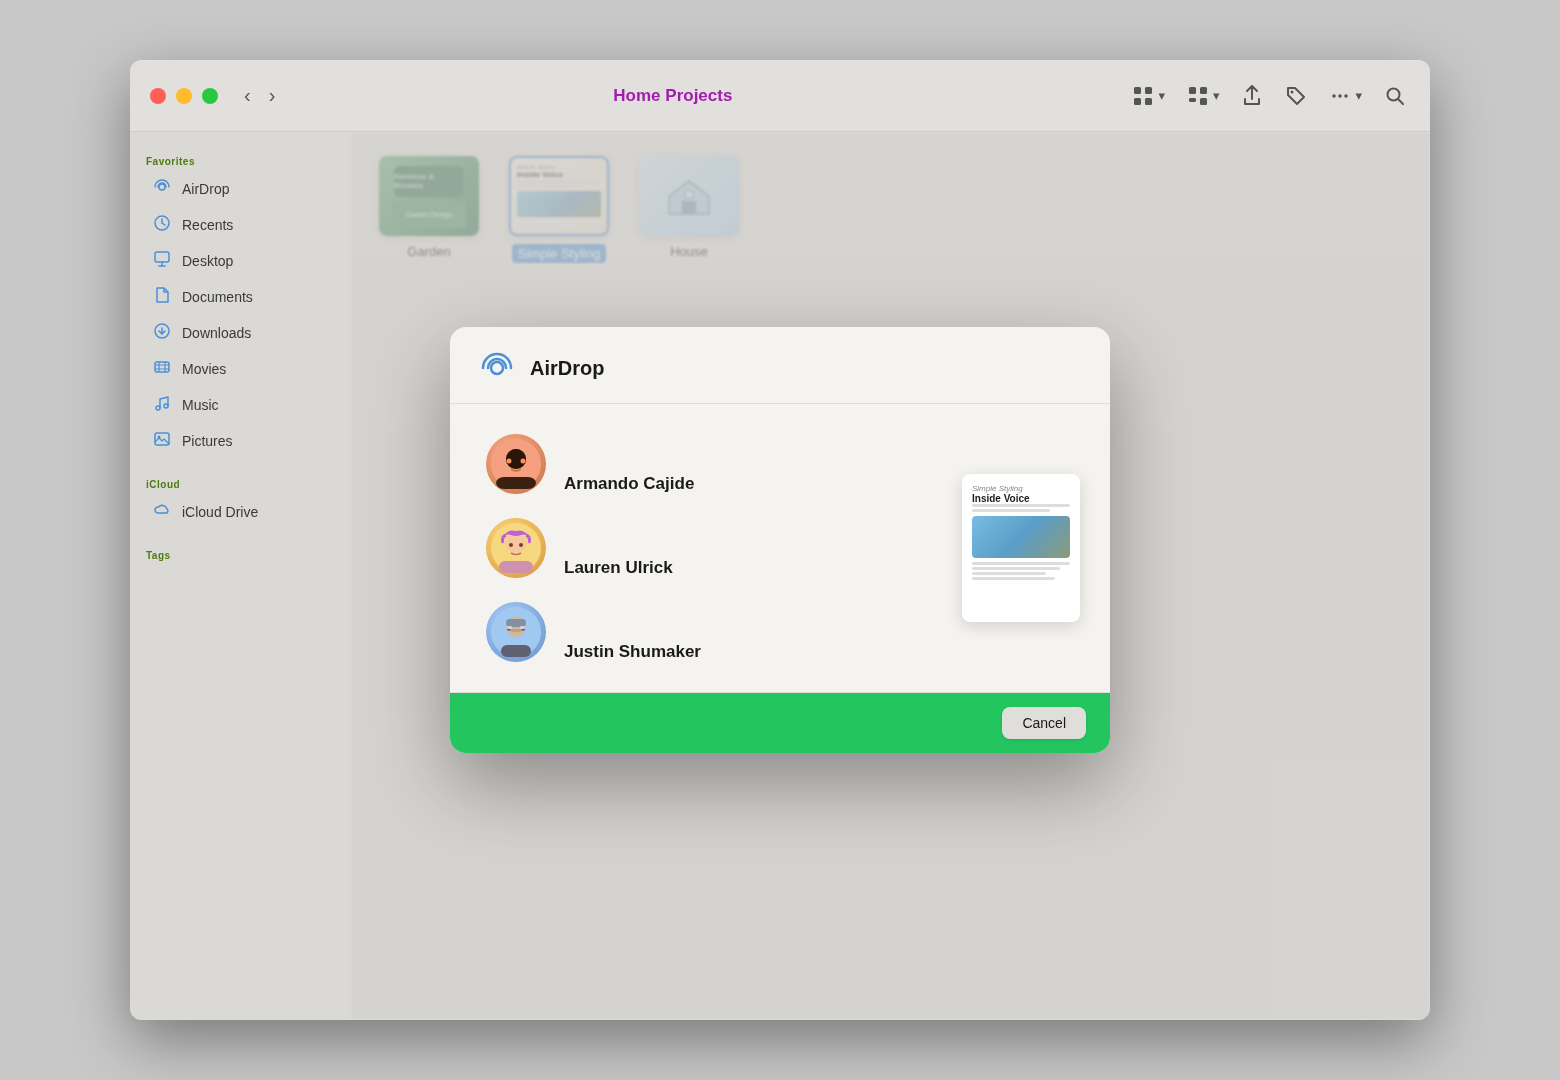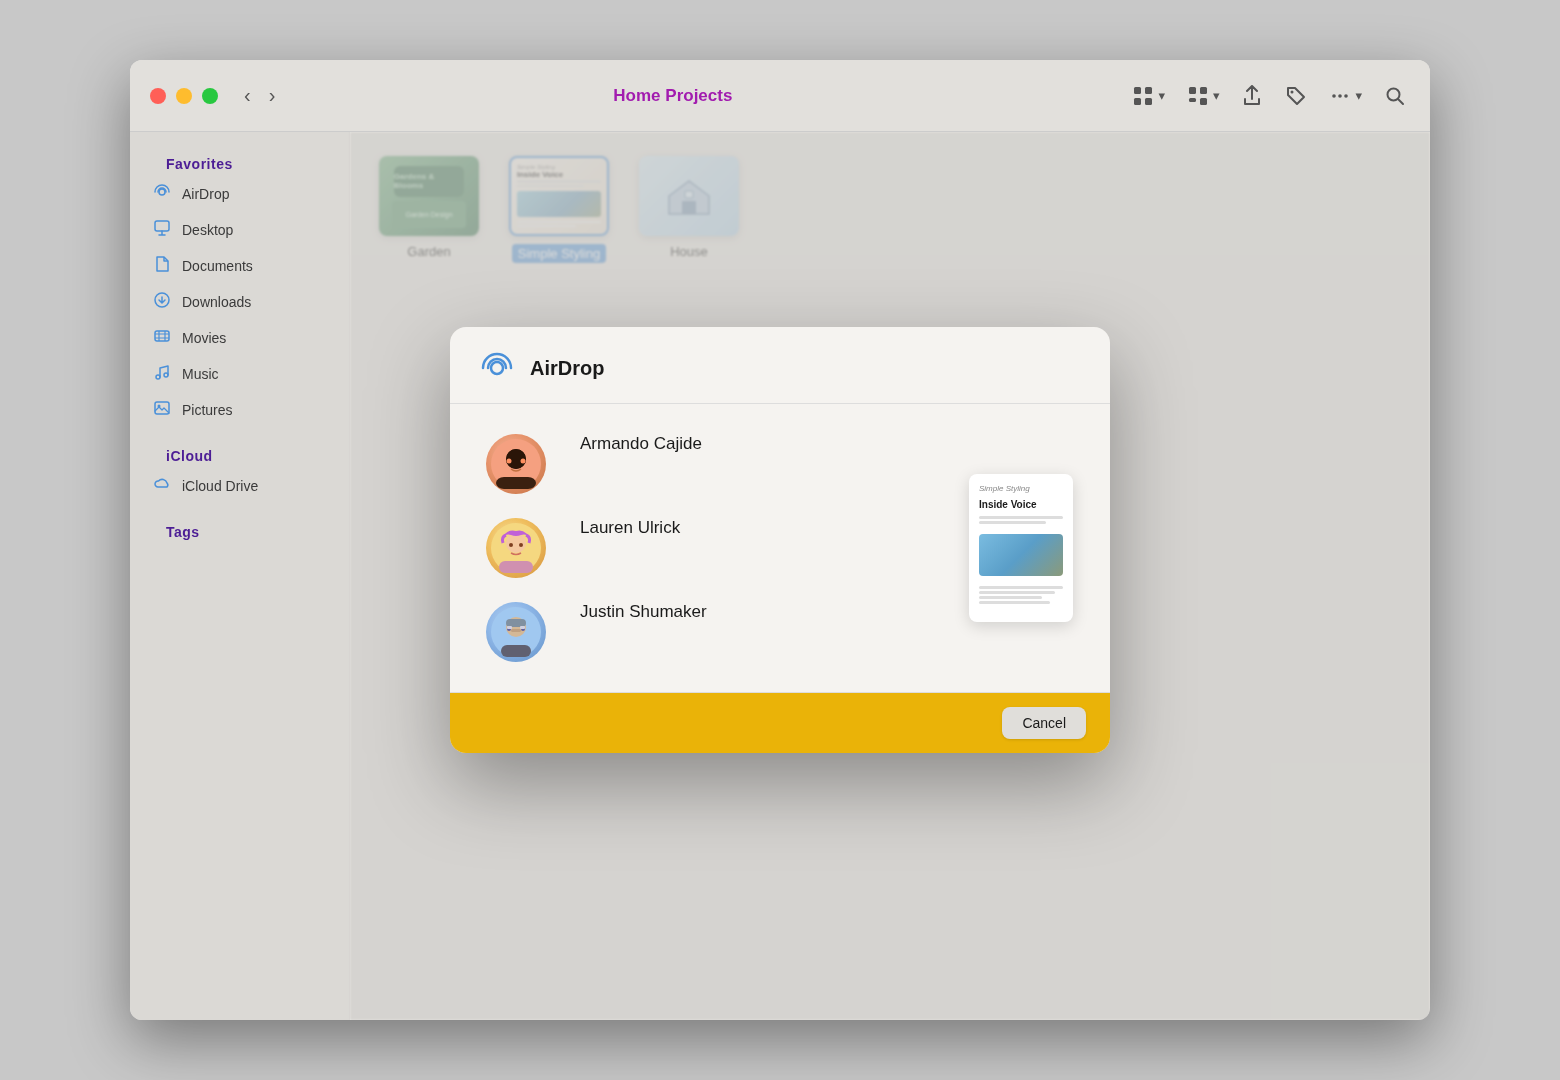--- a/index.html
+++ b/index.html
@@ -111,26 +111,25 @@
     
     .sidebar {
       width: 220px;
       background: #dbd9d5;
       padding: 16px 0;
       flex-shrink: 0;
       overflow-y: auto;
     }
 
     .sidebar-section-title {
-      font-size: 14px;
+      font-size: 10px;
       font-weight: 600;
-      color: #4c1d95;
+      color: #4d7c0f;
       padding: 8px 16px 4px 16px;
       letter-spacing: 0.5px;
-      margin-left: 20px;
     }
 
     .sidebar-item {
       display: flex;
       align-items: center;
       gap: 10px;
       padding: 7px 16px;
       cursor: pointer;
       border-radius: 7px;
       margin: 0 6px;
@@ -271,26 +270,27 @@
       position: relative;
     }
 
     .people-list {
       flex: 1;
       padding: 8px 0;
     }
 
     .person-item {
       display: flex;
-      align-items: flex-start;
-      gap: 34px;
+      align-items: flex-end;
+      gap: 18px;
       padding: 12px 28px;
       cursor: pointer;
       border-radius: 10px;
       margin: 0 8px;
+      font-weight: bold;
     }
 
     .person-avatar {
       width: 60px;
       height: 60px;
       border-radius: 50%;
       overflow: hidden;
       flex-shrink: 0;
       display: flex;
       align-items: center;
@@ -316,29 +316,28 @@
     .doc-preview {
       width: 130px;
       margin: 20px 24px 20px 0;
       flex-shrink: 0;
       display: flex;
       align-items: center;
       justify-content: center;
     }
 
     .doc-preview-inner {
-      width: 104px;
+      width: 118px;
       height: 148px;
       background: white;
       border-radius: 8px;
       box-shadow: 0 4px 16px rgba(0,0,0,0.15);
       padding: 10px;
       display: flex;
       flex-direction: column;
-      gap: 6px;
     }
 
     .doc-preview-title {
       font-size: 8px;
       color: #888;
       font-style: italic;
     }
     .doc-preview-heading {
       font-size: 10px;
       font-weight: 700;
@@ -360,21 +359,21 @@
       background: linear-gradient(135deg, #7abce0 0%, #5a9ec8 50%, #8b9a7a 100%);
       border-radius: 4px;
       margin: 4px 0;
     }
 
     .modal-footer {
       padding: 14px 24px;
       border-top: 1px solid #ddd;
       display: flex;
       justify-content: flex-end;
-      background: #eab308;
+      background: #22c55e;
     }
 
     .cancel-btn {
       background: #e0deda;
       border: none;
       border-radius: 8px;
       padding: 8px 20px;
       font-size: 14px;
       font-weight: 500;
       color: #1a1a1a;
@@ -457,20 +456,29 @@
             <circle cx="9" cy="9" r="3" stroke="#4a90d9" stroke-width="1.5"></circle>
             <path d="M2 9a7 7 0 0 1 14 0" stroke="#4a90d9" stroke-width="1.5" stroke-linecap="round" fill="none"></path>
             <path d="M5 9a4 4 0 0 1 8 0" stroke="#4a90d9" stroke-width="1.5" stroke-linecap="round" fill="none"></path>
           </svg>
         </span>
         <span>AirDrop</span>
       </div>
       <div class="sidebar-item">
         <span class="sidebar-icon">
           <svg width="18" height="18" viewBox="0 0 18 18" fill="none">
+            <circle cx="9" cy="9" r="7" stroke="#4a90d9" stroke-width="1.5"></circle>
+            <path d="M9 5v4l3 2" stroke="#4a90d9" stroke-width="1.5" stroke-linecap="round"></path>
+          </svg>
+        </span>
+        <span>Recents</span>
+      </div>
+      <div class="sidebar-item">
+        <span class="sidebar-icon">
+          <svg width="18" height="18" viewBox="0 0 18 18" fill="none">
             <rect x="2" y="2" width="14" height="10" rx="2" stroke="#4a90d9" stroke-width="1.5"></rect>
             <path d="M6 16h6M9 12v4" stroke="#4a90d9" stroke-width="1.5" stroke-linecap="round"></path>
           </svg>
         </span>
         <span>Desktop</span>
       </div>
       <div class="sidebar-item">
         <span class="sidebar-icon">
           <svg width="18" height="18" viewBox="0 0 18 18" fill="none">
             <path d="M4 2h7l4 4v10H4V2z" stroke="#4a90d9" stroke-width="1.5" stroke-linejoin="round"></path>

